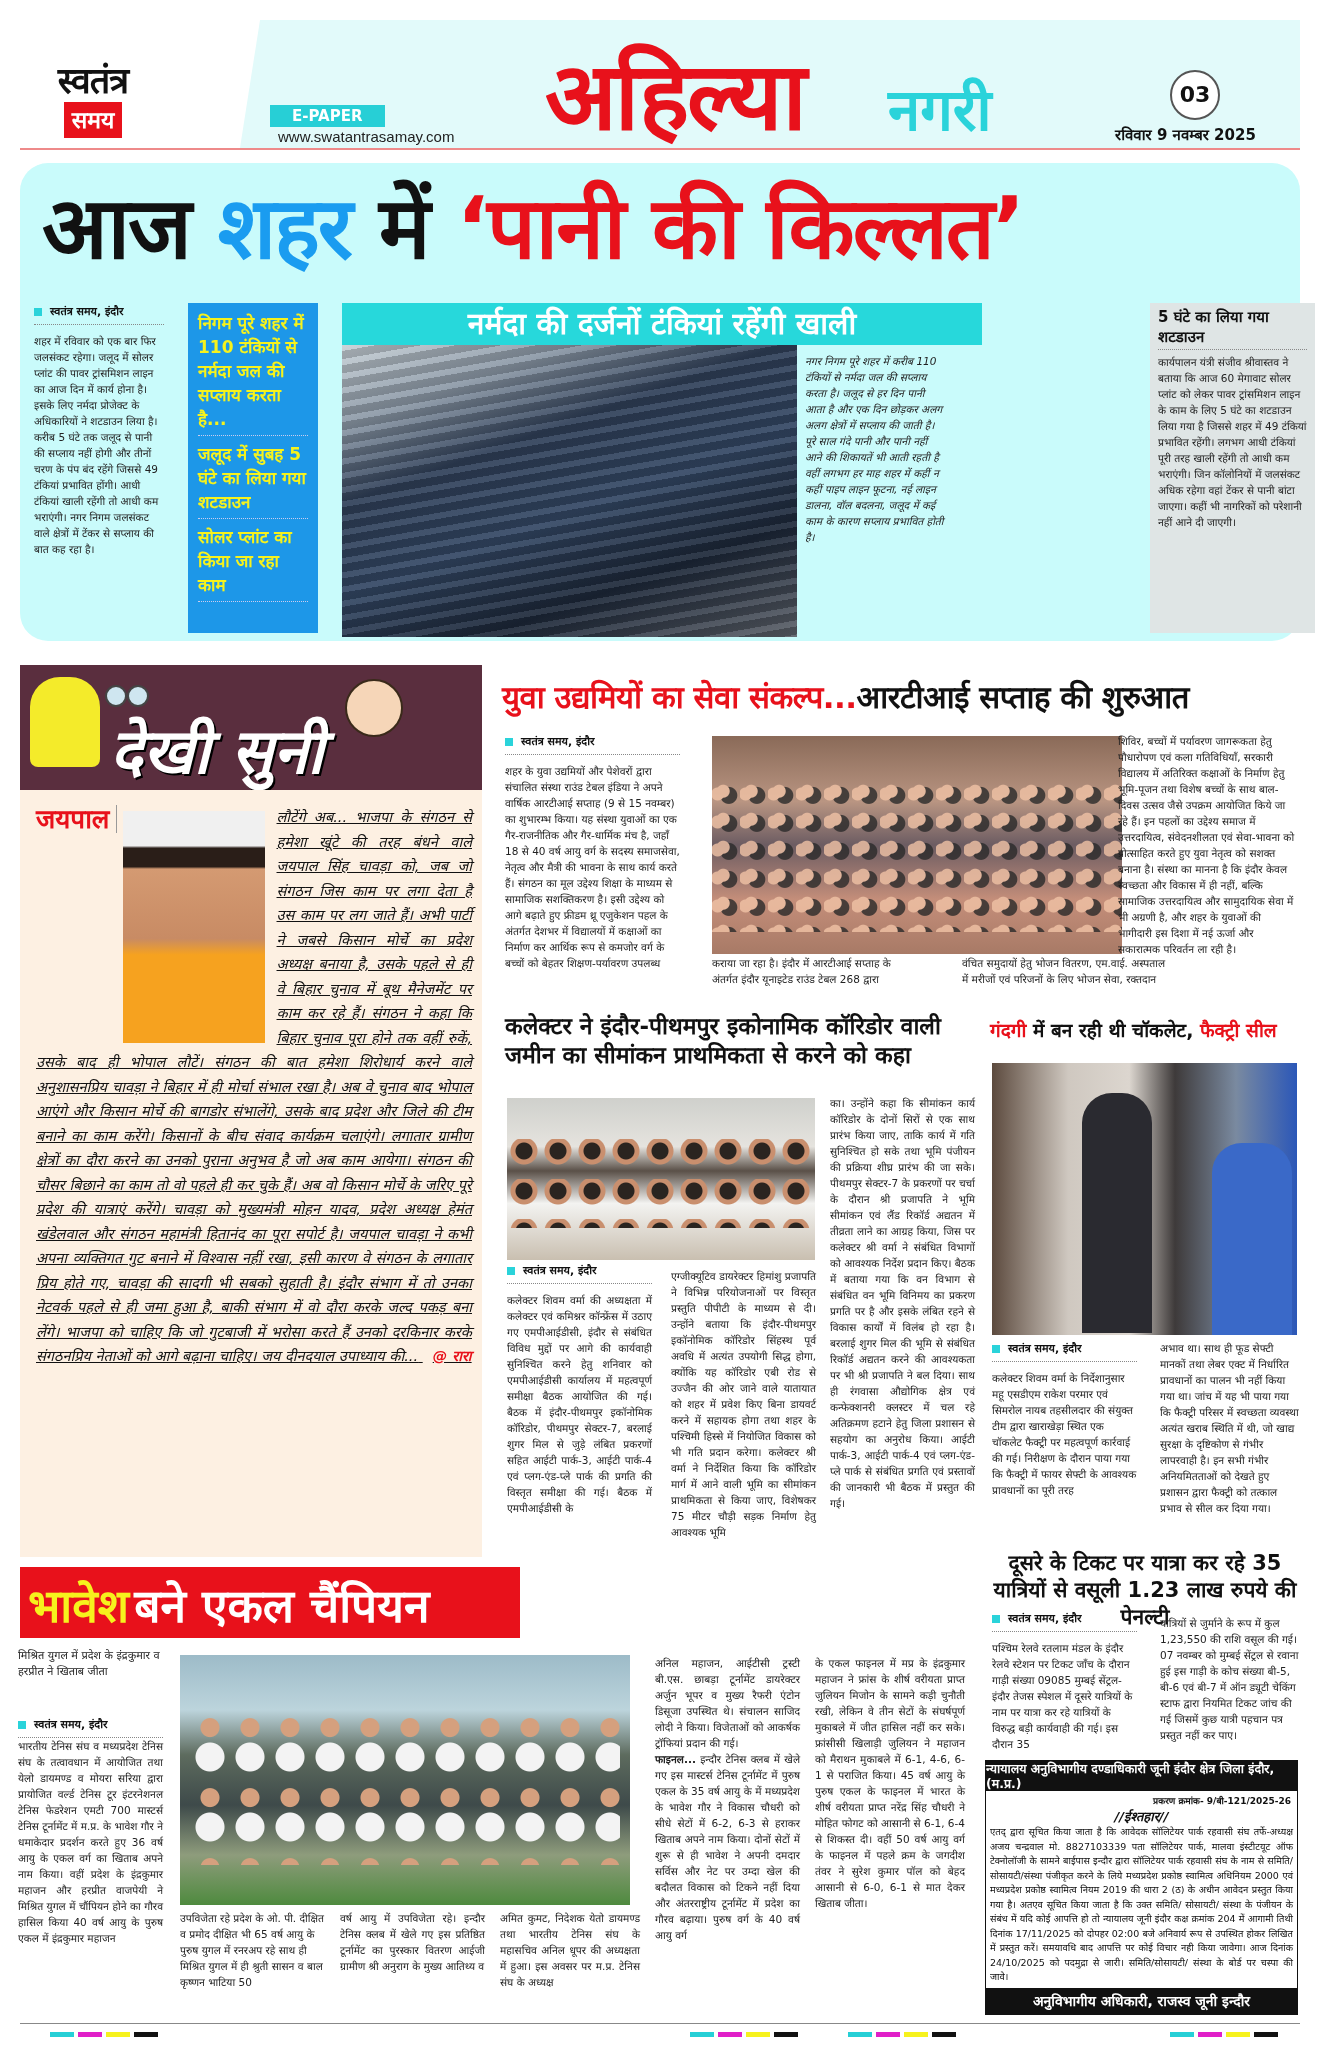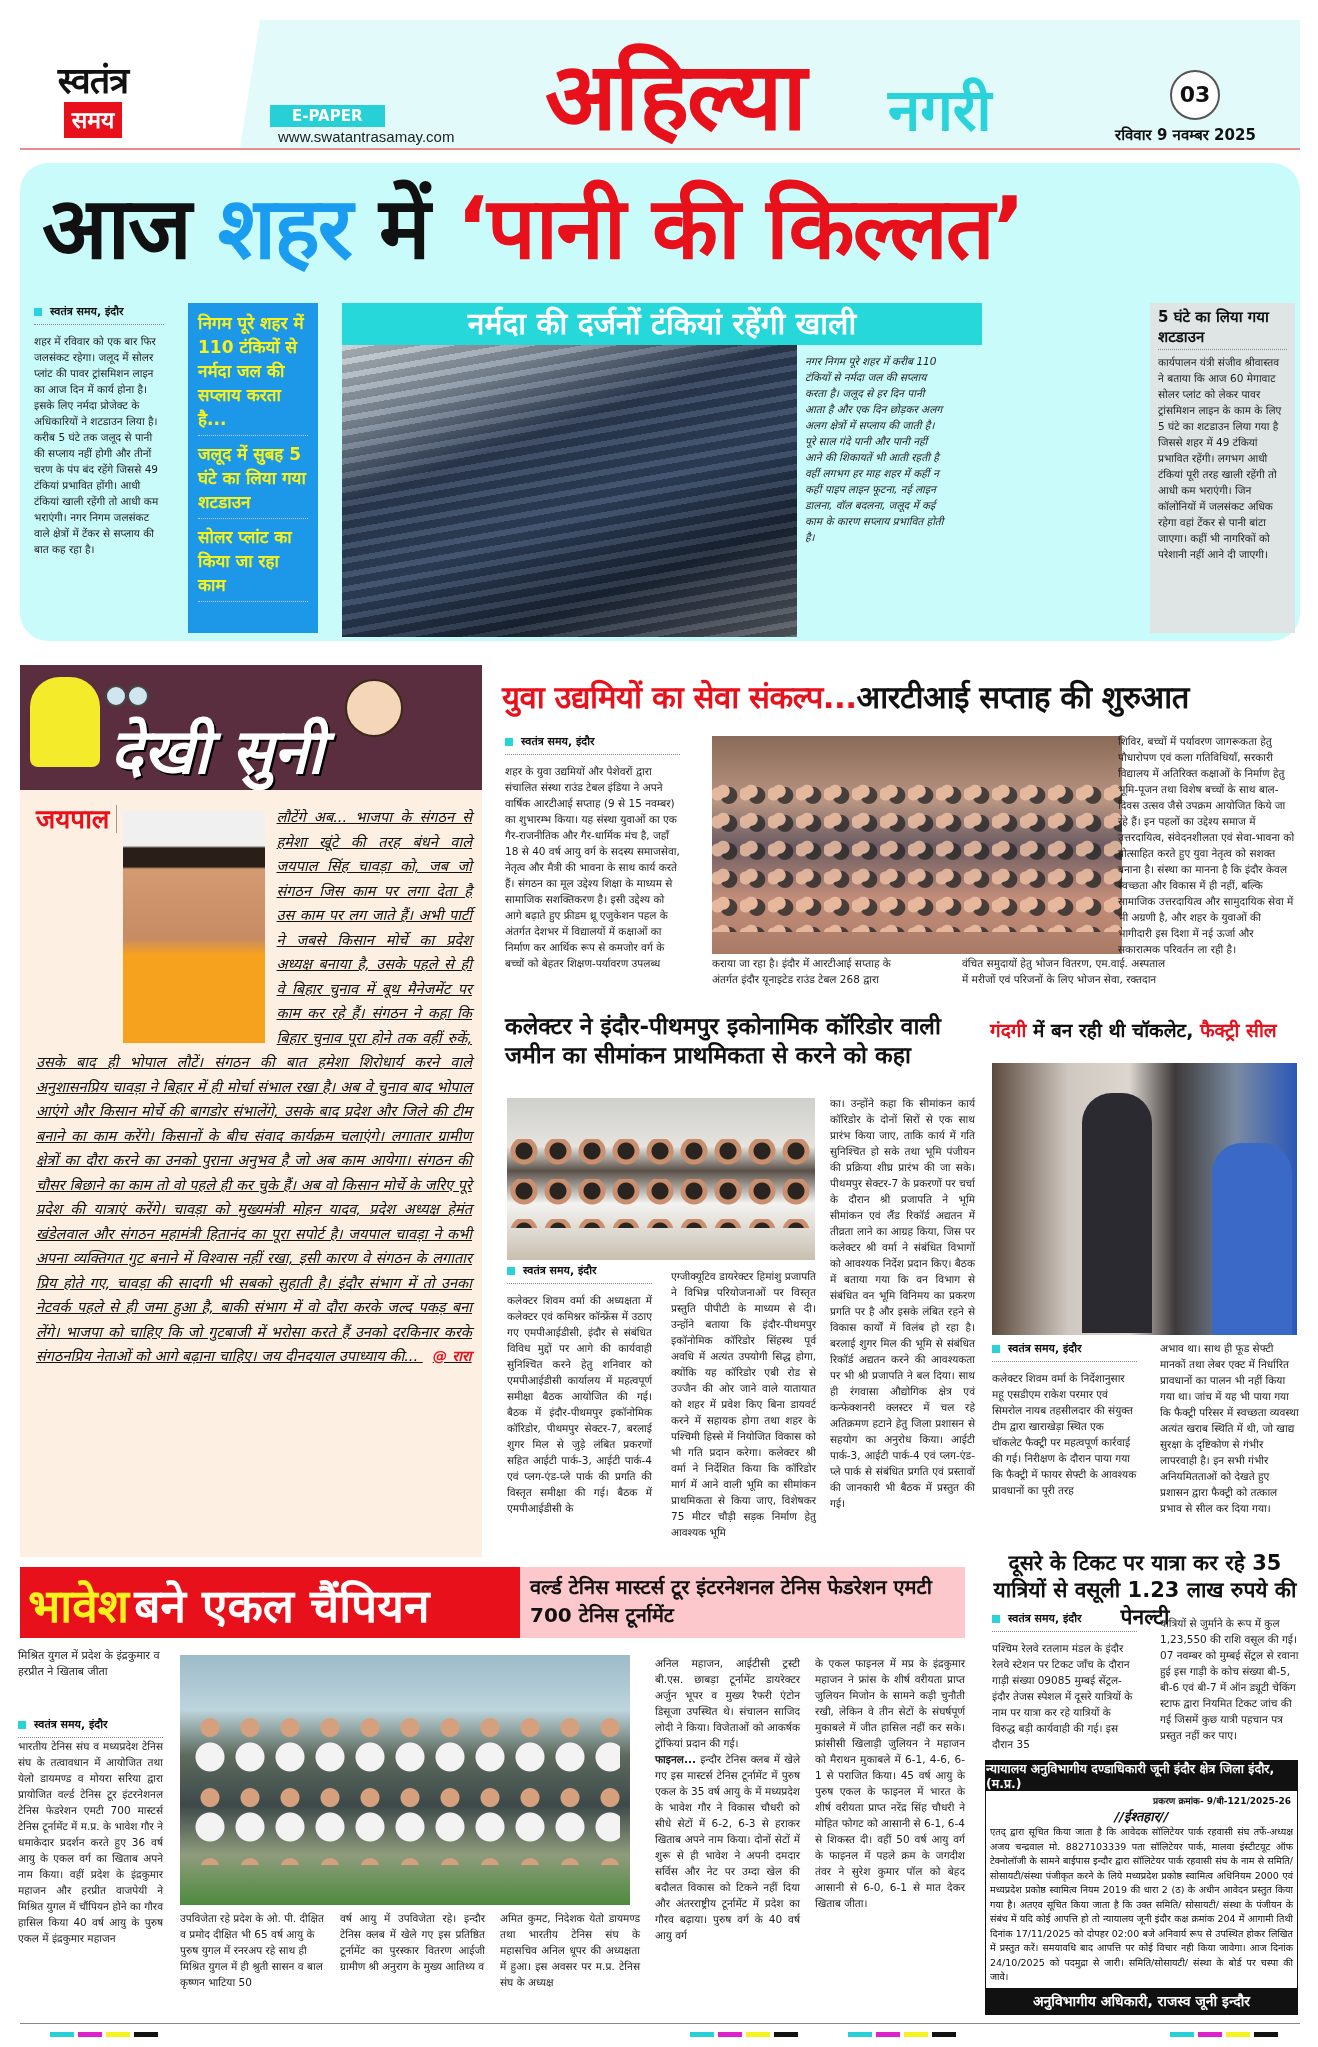--- a/index.html
+++ b/index.html
@@ -26,21 +26,21 @@
   .dateline { font-weight: bold; font-size: 11px; padding-bottom: 6px; border-bottom: 1px dotted #888; margin-bottom: 8px; }
   .dateline::before { content: ""; display: inline-block; width: 8px; height: 8px; background: #2ad3da; margin-right: 8px; vertical-align: middle; }
   .col-text { font-size: 10.5px; line-height: 16px; color: #222; text-align: left; }
   .lead-col1 { position: absolute; left: 14px; top: 140px; width: 130px; }
   .lead-box { position: absolute; left: 168px; top: 140px; width: 130px; height: 330px; background: #1d97e8; padding: 8px 10px; }
   .lead-box p { color: #f6f21d; font-weight: bold; font-size: 17px; line-height: 24px; border-bottom: 1px dotted #cce; padding-bottom: 4px; margin-bottom: 6px; }
   .lead-sub { position: absolute; left: 322px; top: 140px; width: 640px; height: 42px; background: #27d8db; color: #fff; font-weight: bold; font-size: 30px; text-align: center; line-height: 42px; }
   .lead-photo { position: absolute; left: 322px; top: 182px; width: 455px; height: 292px; background: linear-gradient(160deg, #c7d0d6 0%, #8b98a6 18%, #2f3f58 35%, #334764 55%, #1c2738 75%, #5c6169 100%); overflow: hidden; }
   .lead-photo .rows { position: absolute; inset: 0; background: repeating-linear-gradient(170deg, rgba(255,255,255,0.08) 0 6px, rgba(0,0,0,0.18) 6px 14px); }
   .lead-col3 { position: absolute; left: 785px; top: 190px; width: 140px; font-style: italic; }
-  .lead-box2 { position: absolute; left: 1130px; top: 140px; width: 145px; height: 330px; background: #dfe5e5; padding: 4px 8px; }
+  .lead-box2 { position: absolute; left: 1130px; top: 140px; width: 165px; height: 330px; background: #dfe5e5; padding: 4px 8px; }
   .lead-box2 h3 { font-size: 15px; font-weight: bold; line-height: 20px; border-bottom: 1px dotted #888; padding-bottom: 2px; margin-bottom: 4px; }
 
   
   #dekhi { left: 20px; top: 665px; width: 462px; height: 892px; background: #fdf0e2; }
   .ds-banner { position: absolute; left: 0; top: 0; width: 462px; height: 125px; background: #5a2e3e; overflow: hidden; }
   .ds-title { position: absolute; left: 90px; top: 42px; font-weight: bold; font-style: italic; font-size: 62px; color: #ffffff; text-shadow: 2px 2px 0 #000; }
   .ds-figure { position: absolute; left: 10px; top: 12px; width: 70px; height: 90px; background: #f4eb2a; border-radius: 30px 30px 8px 8px; }
   .ds-bino { position: absolute; left: 85px; top: 20px; width: 50px; height: 28px; }
   .ds-bino span { display: inline-block; width: 22px; height: 22px; border-radius: 50%; background: #cfe6f0; border: 2px solid #444; }
   .ds-face { position: absolute; left: 325px; top: 14px; width: 58px; height: 58px; border-radius: 50%; background: #f6d6b8; border: 2px solid #3a2a1a; }
@@ -224,21 +224,20 @@
   <div class="notice-title">//ईश्तहार//</div>
   <div class="notice-body">एतद् द्वारा सूचित किया जाता है कि आवेदक सॉलिटेयर पार्क रहवासी संघ तर्फे-अध्यक्ष अजय चन्द्रवाल मो. 8827103339 पता सॉलिटेयर पार्क, मालवा इंस्टीटयूट ऑफ टेक्नोलॉजी के सामने बाईपास इन्दौर द्वारा सॉलिटेयर पार्क रहवासी संघ के नाम से समिति/सोसायटी/संस्था पंजीकृत करने के लिये मध्यप्रदेश प्रकोष्ठ स्वामित्व अधिनियम 2000 एवं मध्यप्रदेश प्रकोष्ठ स्वामित्व नियम 2019 की धारा 2 (ठ) के अधीन आवेदन प्रस्तुत किया गया है। अतएव सूचित किया जाता है कि उक्त समिति/ सोसायटी/ संस्था के पंजीयन के संबंध में यदि कोई आपत्ति हो तो न्यायालय जूनी इंदौर कक्ष क्रमांक 204 में आगामी तिथी दिनांक 17/11/2025 को दोपहर 02:00 बजे अनिवार्य रूप से उपस्थित होकर लिखित में प्रस्तुत करें। समयावधि बाद आपत्ति पर कोई विचार नही किया जावेगा। आज दिनांक 24/10/2025 को पदमुद्रा से जारी। समिति/सोसायटी/ संस्था के बोर्ड पर चस्पा की जावे।</div>
   <div class="notice-foot">अनुविभागीय अधिकारी, राजस्व जूनी इन्दौर</div>
 </div>
 
 <div id="tennis-band" class="abs">
   <div class="t-red">
     <span class="y">भावेश</span>
     <span class="w">बने एकल चैंपियन</span>
   </div>
-  <div class="t-pink">वर्ल्ड टेनिस मास्टर्स टूर इंटरनेशनल टेनिस फेडरेशन एमटी 700 टेनिस टूर्नामेंट</div>
 </div>
 <div class="t-sub">मिश्रित युगल में प्रदेश के इंद्रकुमार व हरप्रीत ने खिताब जीता</div>
 <div class="t-date dateline">स्वतंत्र समय, इंदौर</div>
 <div class="t-col1 col-text justify">भारतीय टेनिस संघ व मध्यप्रदेश टेनिस संघ के तत्वावधान में आयोजित तथा येलो डायमण्ड व मोयरा सरिया द्वारा प्रायोजित वर्ल्ड टेनिस टूर इंटरनेशनल टेनिस फेडरेशन एमटी 700 मास्टर्स टेनिस टूर्नामेंट में म.प्र. के भावेश गौर ने धमाकेदार प्रदर्शन करते हुए 36 वर्ष आयु के एकल वर्ग का खिताब अपने नाम किया। वहीं प्रदेश के इंद्रकुमार महाजन और हरप्रीत वाजपेयी ने मिश्रित युगल में चौंपियन होने का गौरव हासिल किया 40 वर्ष आयु के पुरुष एकल में इंद्रकुमार महाजन</div>
 <div class="t-photo">
     <div class="team"></div>
   </div>
 <div class="t-col2 col-text">उपविजेता रहे प्रदेश के ओ. पी. दीक्षित व प्रमोद दीक्षित भी 65 वर्ष आयु के पुरुष युगल में रनरअप रहे साथ ही मिश्रित युगल में ही श्रुती सासन व बाल कृष्णन भाटिया 50</div>
 <div class="t-col3 col-text justify">वर्ष आयु में उपविजेता रहे। इन्दौर टेनिस क्लब में खेले गए इस प्रतिष्ठित टूर्नामेंट का पुरस्कार वितरण आईजी ग्रामीण श्री अनुराग के मुख्य आतिथ्य व</div>
 <div class="t-col4 col-text justify">अमित कुमट, निदेशक येतो डायमण्ड तथा भारतीय टेनिस संघ के महासचिव अनिल धूपर की अध्यक्षता में हुआ। इस अवसर पर म.प्र. टेनिस संघ के अध्यक्ष</div>

